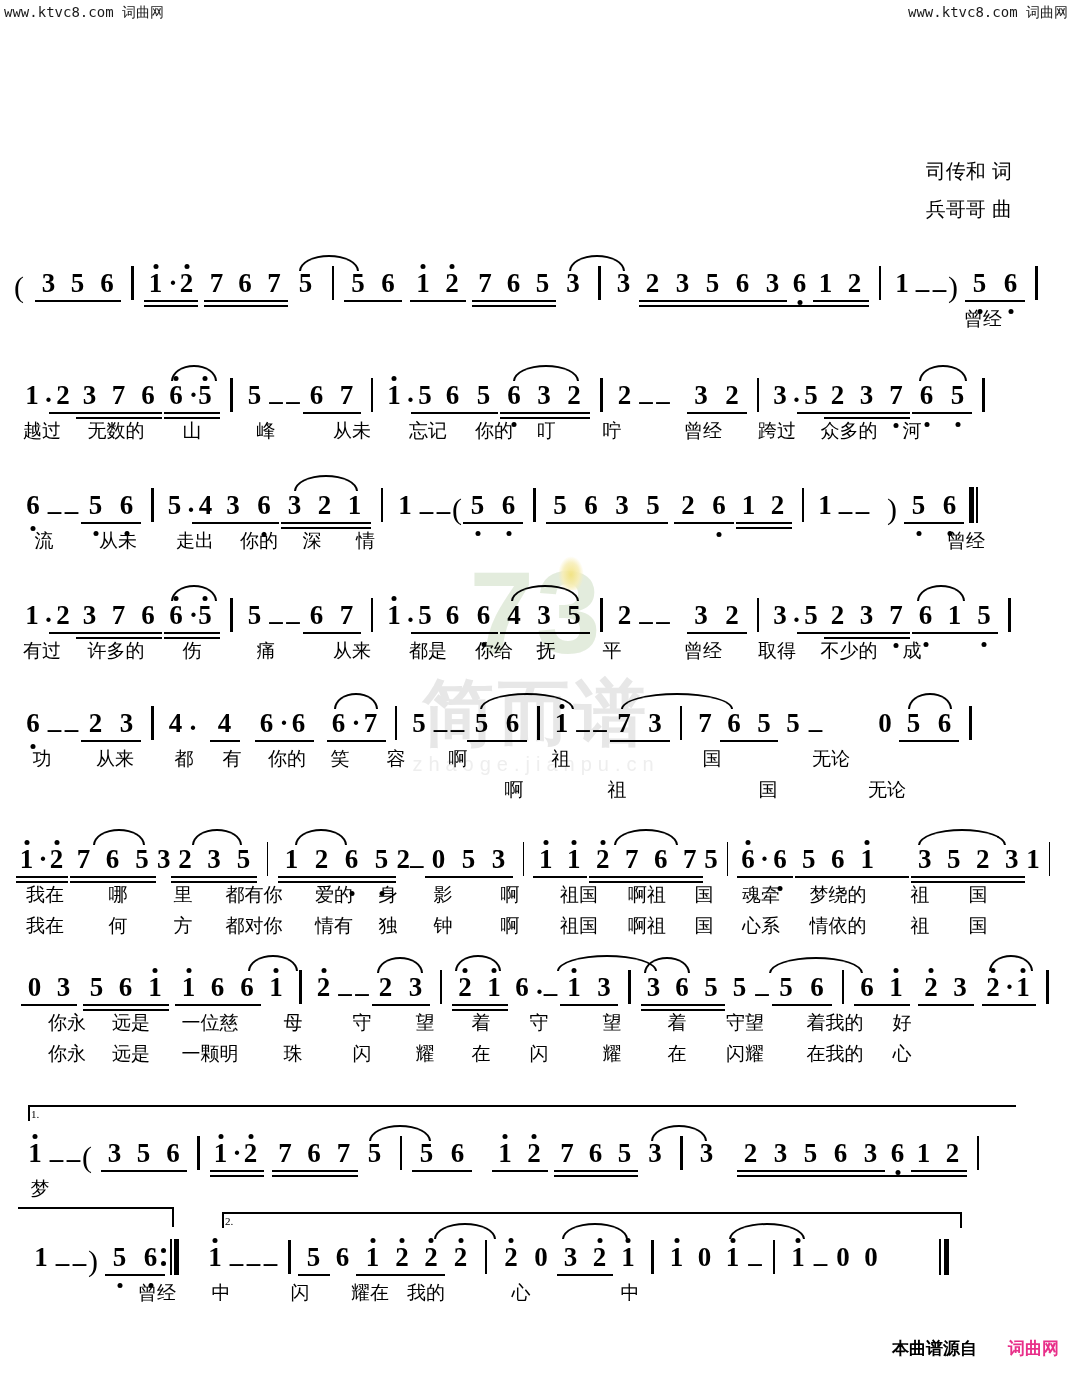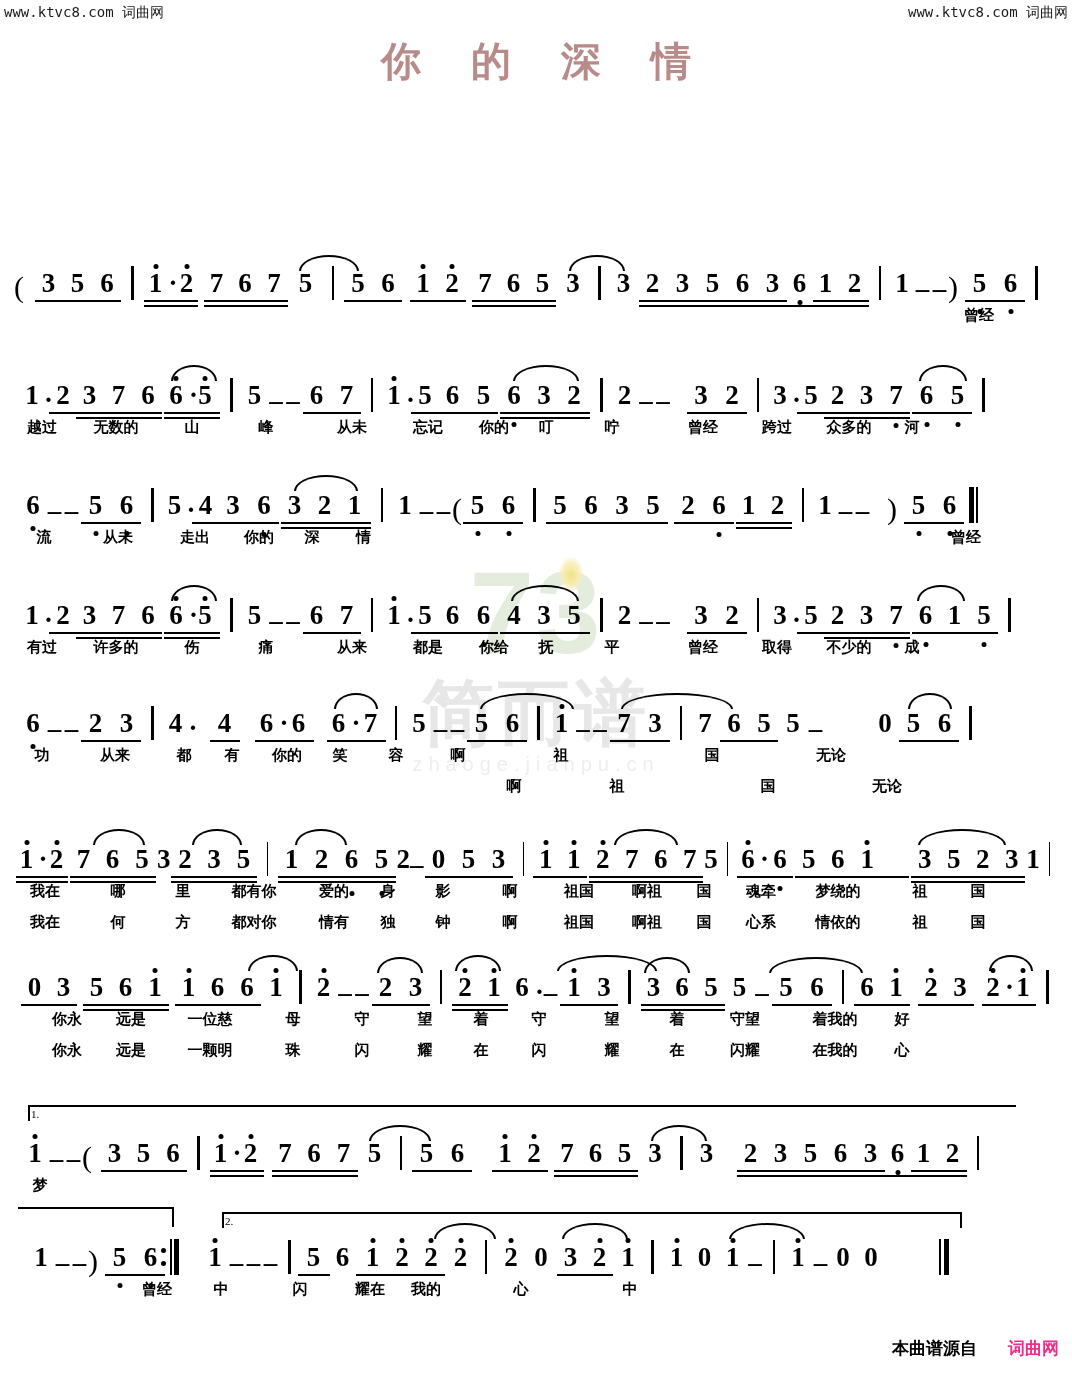--- a/index.html
+++ b/index.html
@@ -59,23 +59,22 @@
 
   
   .sys{position:absolute;left:14px;right:14px;}
   .notes{
     display:flex;align-items:flex-end;
     font-family:"Liberation Serif","DejaVu Serif",serif;
     font-size:27px;font-weight:bold;height:46px;
     white-space:nowrap;
   }
   .lyrics{
-    display:flex;height:30px;font-size:15px;white-space:nowrap;
+    display:flex;height:30px;font-size:19px;white-space:nowrap;
     margin-top:2px;
-    font-weight:bold;
   }
   .lyrics2{margin-top:1px;}
 
   
   .n{
     position:relative;display:inline-block;text-align:center;
     height:42px;line-height:42px;
   }
   .n .g{position:relative;display:inline-block;}
   
@@ -146,23 +145,26 @@
   <div class="wm-top left">www.ktvc8.com 词曲网</div>
   <div class="wm-top right">www.ktvc8.com 词曲网</div>
 
   <div class="wm-center">
     <div class="wm-num">73</div>
     <div class="wm-cn">简而谱</div>
     <div class="wm-sub">zhaoge.jianpu.cn</div>
   </div>
   <div class="wm-spark"></div>
 
-  <div class="title" style="color:#b98a8a">你 的 深 情</div>
-
-
+
+
+  <div class="meta-right">
+    <div>司传和  词</div>
+    <div>兵哥哥  曲</div>
+  </div>
 
   <div class="sys" style="top:258px;">
     <div class="notes">
       <span class="paren">(</span>
       <span class="sp" style="width:10px"></span>
       <span class="beamgrp b1" style="width:88px">
         <span class="n" style="width:29px">3</span><span class="n" style="width:29px">5</span><span class="n" style="width:30px">6</span>
       </span>
       <span class="bar"></span>
       <span class="beamgrp b2" style="width:56px">

